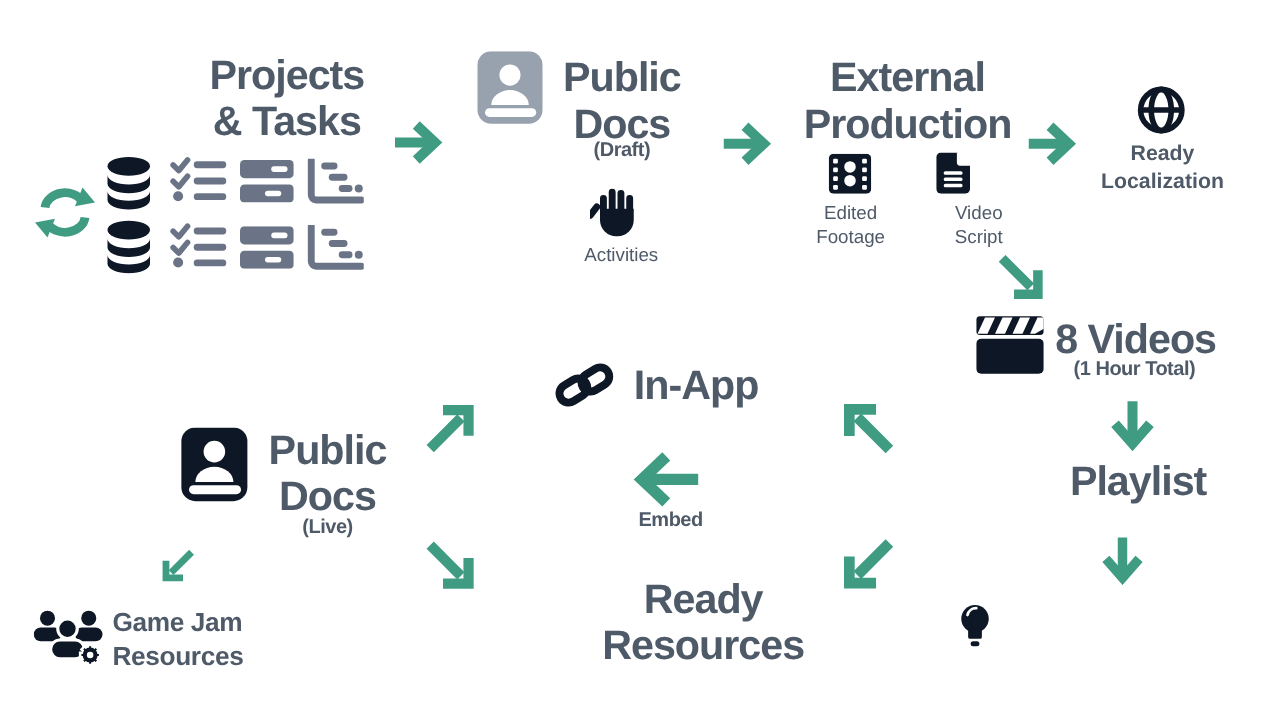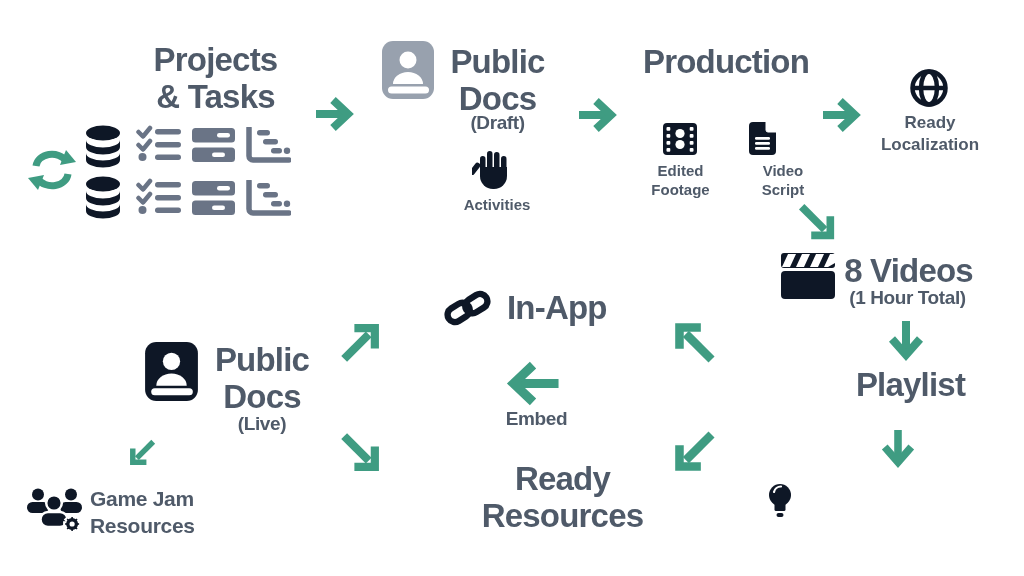--- a/index.html
+++ b/index.html
@@ -9,22 +9,22 @@
     --grayic:#6A7486;
     --bookgray:#98A1AE;
   }
   html,body{margin:0;padding:0;background:#fff;}
   .canvas{
     position:relative;width:1024px;height:576px;background:#ffffff;overflow:hidden;
     font-family:"Liberation Sans", sans-serif;color:var(--slate);
   }
   .abs{position:absolute;}
   .title{font-size:33px;font-weight:700;letter-spacing:-0.8px;line-height:1.13;color:var(--slate);}
-  .badge{font-size:19px;font-weight:600;letter-spacing:-0.4px;color:var(--slate);}
-  .small{font-size:15px;font-weight:700;line-height:1.25;color:var(--slate);}
+  .badge{font-size:16px;font-weight:600;letter-spacing:-0.4px;color:var(--slate);}
+  .small{font-size:15px;font-weight:400;line-height:1.25;color:var(--slate);}
   .med{font-size:21px;font-weight:700;line-height:1.3;letter-spacing:-0.3px;color:var(--slate);}
   .loc{font-size:17px;font-weight:700;line-height:1.32;color:var(--slate);}
   .tc{text-align:center;}
   .green{color:var(--green);}
   .dark{color:var(--dark);}
   .grayic{color:var(--grayic);}
   .bookgray{color:var(--bookgray);}
   svg.icon{display:block;overflow:visible;}
   #defs{position:absolute;width:0;height:0;}
 </style>
@@ -164,21 +164,21 @@
     </symbol>
     <symbol id="sym-link" viewBox="0 0 48 40">
       <rect x="3" y="17" width="24" height="15" rx="7.5" stroke="currentColor" stroke-width="6.5" fill="none" transform="rotate(-32 15 24.5)"></rect>
       <rect x="21" y="8" width="24" height="15" rx="7.5" stroke="currentColor" stroke-width="6.5" fill="none" transform="rotate(-32 33 15.5)"></rect>
     </symbol>
   </defs>
 </svg>
 
 <div class="canvas">
 
-  <div class="abs title tc" style="left:108px;top:41px;width:215px;">
+  <div class="abs title tc" style="left:122px;top:41px;width:215px;">
     <div>Projects</div>
     <div>&amp; Tasks</div>
   </div>
   <svg class="icon abs green" style="left:27px;top:147px;width:50px;height:46px;">
       <use href="#sym-sync"></use>
     </svg>
   <svg class="icon abs dark" style="left:84px;top:125px;width:38px;height:43px;">
       <use href="#sym-db"></use>
     </svg>
   <svg class="icon abs dark" style="left:84px;top:176px;width:38px;height:43px;">
@@ -218,20 +218,21 @@
   <svg class="icon abs dark" style="left:472px;top:149px;width:42px;height:44px;">
       <use href="#sym-hand"></use>
     </svg>
   <div class="abs small tc" style="left:447px;top:196px;width:100px;">Activities</div>
 
   <svg class="icon abs green" style="left:576px;top:97px;width:42px;height:36px;">
       <use href="#sym-arrow-right"></use>
     </svg>
 
   <div class="abs title tc" style="left:628px;top:43px;width:196px;">
+    <div>External</div>
     <div>Production</div>
   </div>
   <svg class="icon abs dark" style="left:663px;top:123px;width:34px;height:32px;">
       <use href="#sym-film"></use>
     </svg>
   <div class="abs small tc" style="left:638px;top:162px;width:85px;">
     <div>Edited</div>
     <div>Footage</div>
   </div>
   <svg class="icon abs dark" style="left:749px;top:122px;width:27px;height:33px;">

